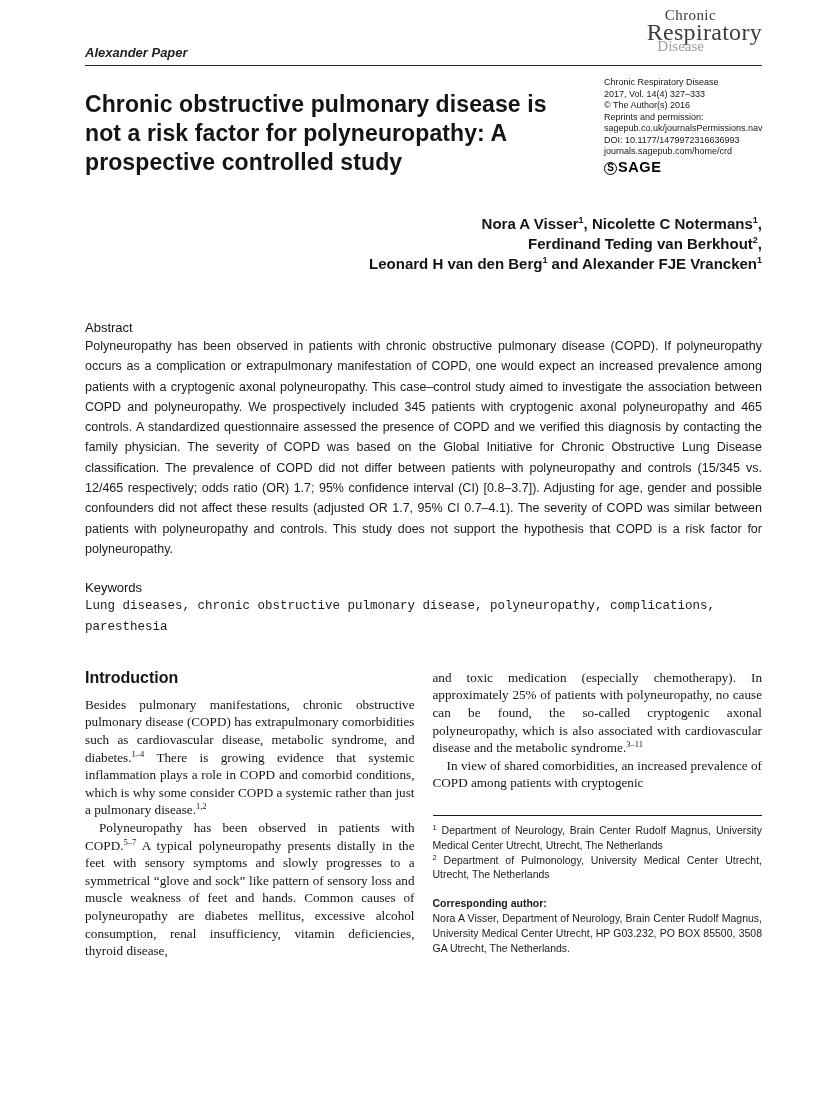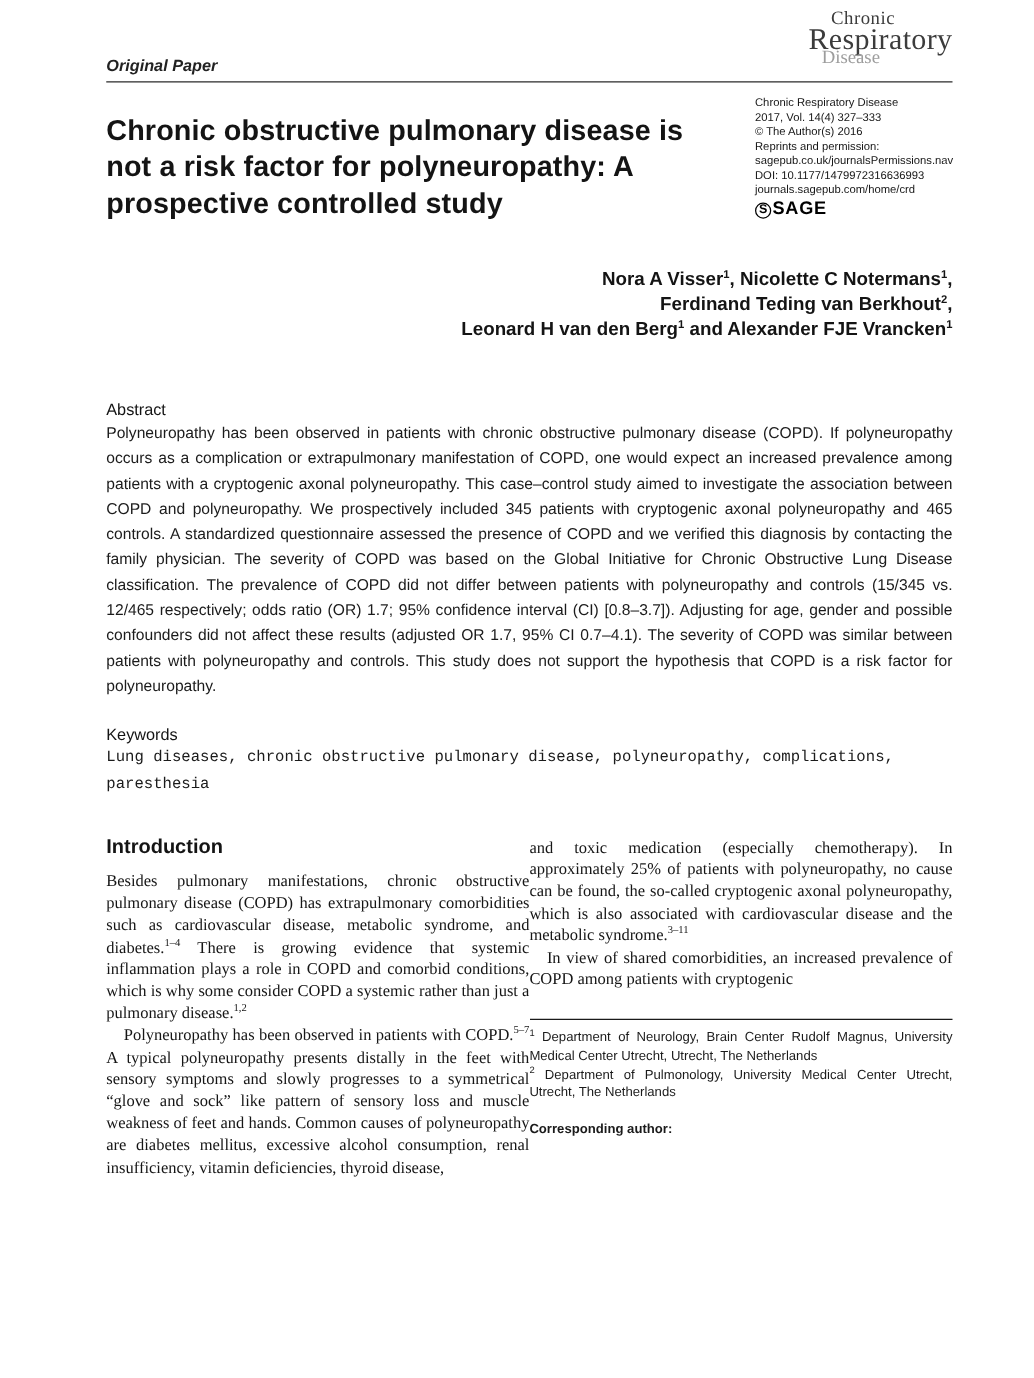--- a/index.html
+++ b/index.html
@@ -106,21 +106,21 @@
     margin: 0;
     font-size: 12.5px;
     line-height: 20.3px;
     text-align: justify;
     color: #1b1b1b;
   }
   .keywords { margin-top: 21px; }
   .keywords-text { text-align: left; font-family: Liberation Mono, monospace; }
 
   
-  .columns { display: flex; margin-top: 32px; }
+  .columns { display: flex; gap: 18px; margin-top: 32px; }
   .col { flex: 1; min-width: 0; }
   .intro-heading {
     margin: 0 0 9px 0;
     font-size: 16px;
     font-weight: bold;
     color: #141414;
     font-family: "Liberation Sans", sans-serif;
   }
   .body-p {
     margin: 0;
@@ -147,21 +147,21 @@
   .fn sup { font-size: 7.5px; line-height: 0; }
   .fn-heading { margin: 14px 0 0 0; font-weight: bold; }
 </style>
 </head>
 <body>
 
 <div class="page">
   <div class="content">
 
     <header class="masthead">
-      <div class="category">Original Paper</div>
+      <div class="category">Alexander Paper</div>
       <div class="journal-logo">
         <div class="logo-line1">Chronic</div>
         <div class="logo-line2">Respiratory</div>
         <div class="logo-line3">Disease</div>
       </div>
     </header>
 
     <section class="title-row">
       <h1 class="article-title">Chronic obstructive pulmonary disease is not a risk factor for polyneuropathy: A prospective controlled study</h1>
       <aside class="meta">
@@ -198,18 +198,19 @@
         <p class="body-p indent">Polyneuropathy has been observed in patients with COPD.<sup>5–7</sup> A typical polyneuropathy presents distally in the feet with sensory symptoms and slowly progresses to a symmetrical “glove and sock” like pattern of sensory loss and muscle weakness of feet and hands. Common causes of polyneuropathy are diabetes mellitus, excessive alcohol consumption, renal insufficiency, vitamin deficiencies, thyroid disease,</p>
       </div>
       <div class="col">
         <p class="body-p">and toxic medication (especially chemotherapy). In approximately 25% of patients with polyneuropathy, no cause can be found, the so-called cryptogenic axonal polyneuropathy, which is also associated with cardiovascular disease and the metabolic syndrome.<sup>3–11</sup></p>
         <p class="body-p indent">In view of shared comorbidities, an increased prevalence of COPD among patients with cryptogenic</p>
 
         <div class="footnotes">
           <p class="fn"><sup>1</sup> Department of Neurology, Brain Center Rudolf Magnus, University Medical Center Utrecht, Utrecht, The Netherlands</p>
           <p class="fn"><sup>2</sup> Department of Pulmonology, University Medical Center Utrecht, Utrecht, The Netherlands</p>
           <p class="fn-heading">Corresponding author:</p>
+          <p class="fn">Nora A Visser, Department of Neurology, Brain Center Rudolf Magnus, University Medical Center Utrecht, HP G03.232, PO BOX 85500, 3508 GA Utrecht, The Netherlands.</p>
         </div>
       </div>
     </div>
 
   </div>
 </div>
 
 </body></html>

